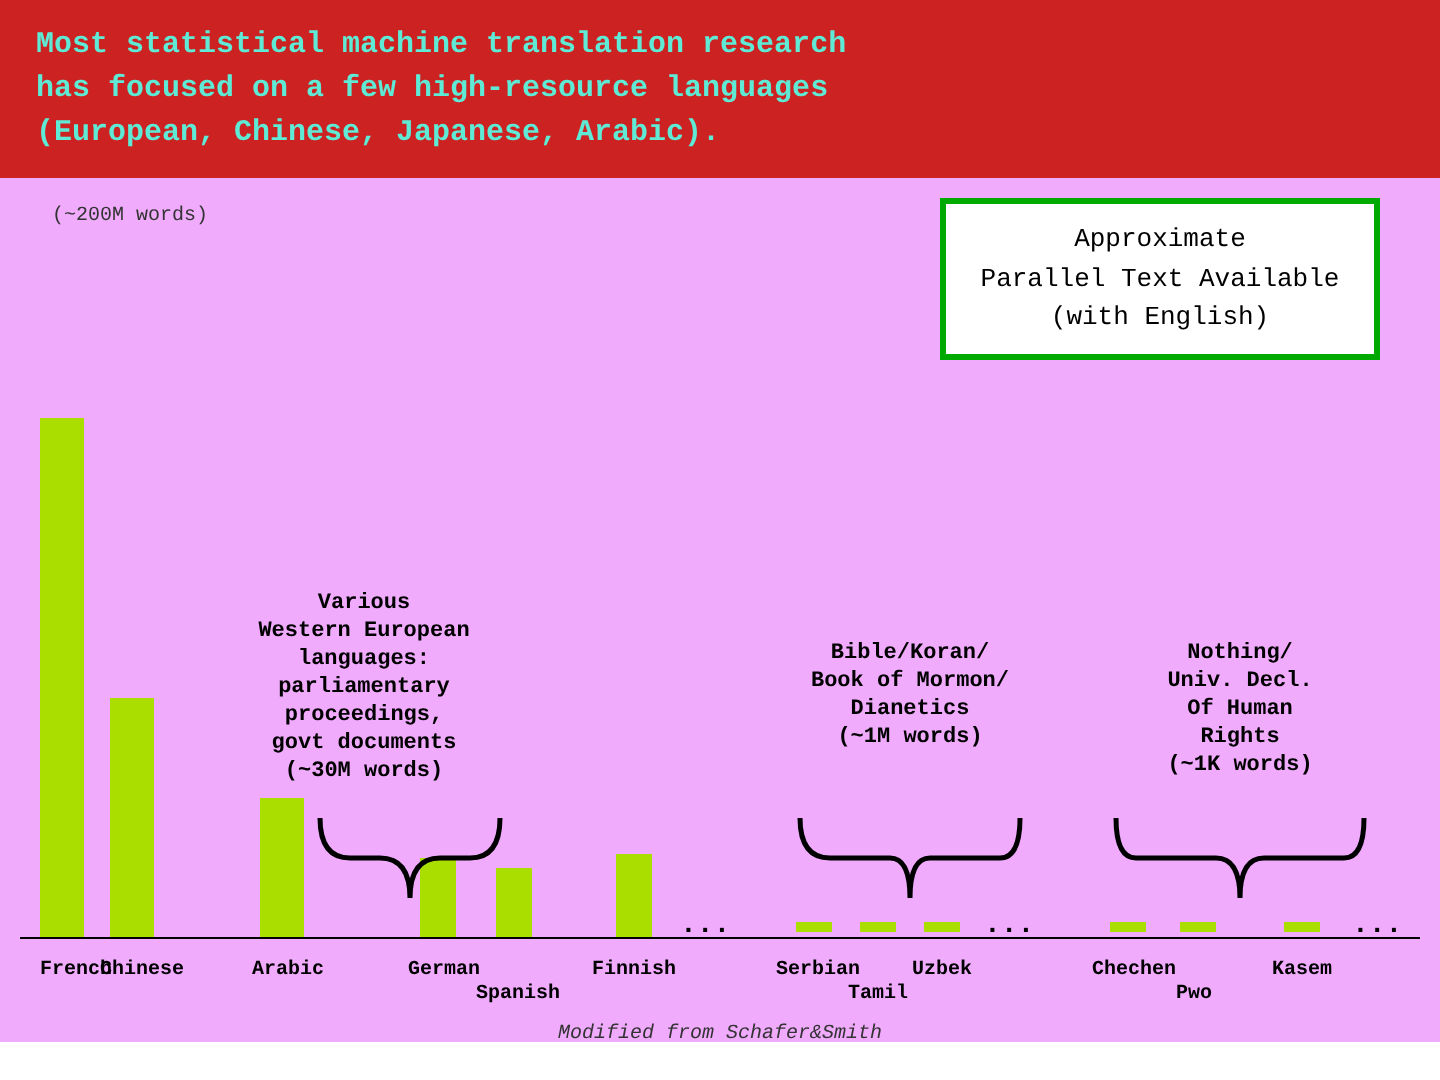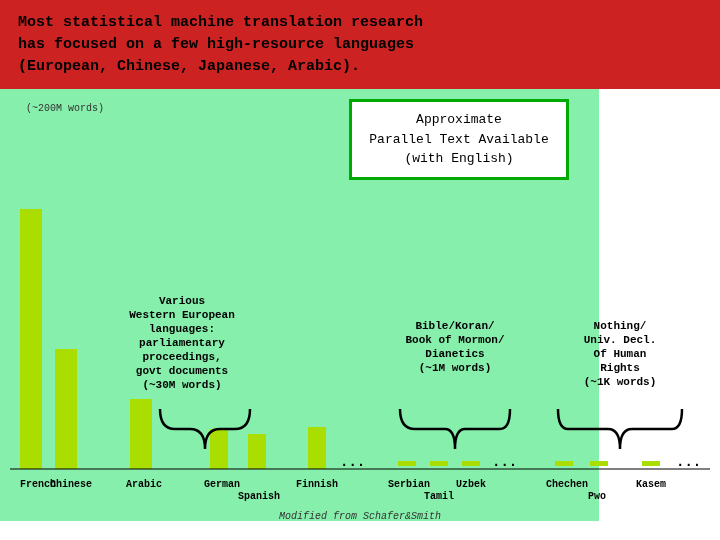--- a/index.html
+++ b/index.html
@@ -7,32 +7,32 @@
       width: 720px;
       height: 540px;
       background: #fff;
       font-family: 'Courier New', Courier, monospace;
       overflow: hidden;
       position: relative;
     }
 
     .header-box {
       background: #cc2222;
-      color: #000000;
+      color: #5eead4;
       padding: 12px 18px;
       font-size: 15px;
       line-height: 1.45;
       font-weight: bold;
     }
 
     .main-area {
       position: relative;
-      width: 599px;
+      width: 720px;
       height: 432px;
-      background: #86efac;
+      background: #f0abfc;
     }
 
     
     .y-label {
       position: absolute;
       top: 14px;
       left: 26px;
       font-size: 10px;
       color: #333;
     }

